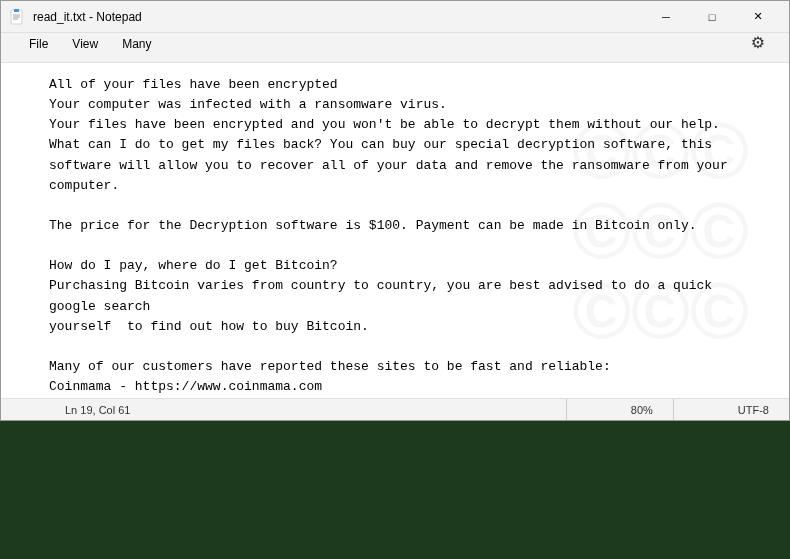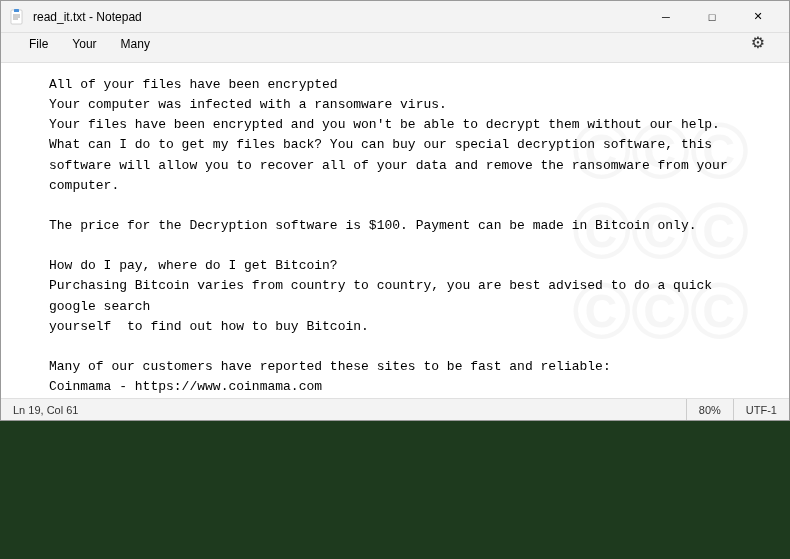--- a/index.html
+++ b/index.html
@@ -158,25 +158,26 @@
       height: 22px;
       display: flex;
       align-items: center;
       border-top: 1px solid #e0e0e0;
       flex-shrink: 0;
       font-size: 11px;
       color: #333;
     }
 
     .status-section {
-      padding: 0 12px;
+      padding: 0 20px;
       border-right: 1px solid #ccc;
       height: 100%;
       display: flex;
       align-items: center;
+      margin-left: 44px;
     }
 
     .status-section:first-child {
       flex: 1;
     }
 
     .status-section:last-child {
       border-right: none;
     }
   </style>
@@ -199,21 +200,21 @@
     <span class="title-bar-text">read_it.txt - Notepad</span>
     <div class="title-bar-controls">
       <button class="title-bar-btn">─</button>
       <button class="title-bar-btn">□</button>
       <button class="title-bar-btn close">✕</button>
     </div>
   </div>
 
   <div class="menu-bar">
     <div class="menu-item">File</div>
-    <div class="menu-item">Your</div>
+    <div class="menu-item">View</div>
     <div class="menu-item">Many</div>
     <div class="menu-bar-right">
       <span class="settings-icon">⚙</span>
     </div>
   </div>
 
   <div class="editor-area">
     <div class="watermark">
       ©©©<br>©©©<br>©©©
     </div>
@@ -242,17 +243,17 @@
   </div>
 
   <div class="status-bar">
     <div class="status-section">
       <span>Ln 19, Col 61</span>
     </div>
     <div class="status-section">
       <span>80%</span>
     </div>
     <div class="status-section">
-      <span>UTF-1</span>
+      <span>UTF-8</span>
     </div>
   </div>
 
 </div>
 
 </body></html>

